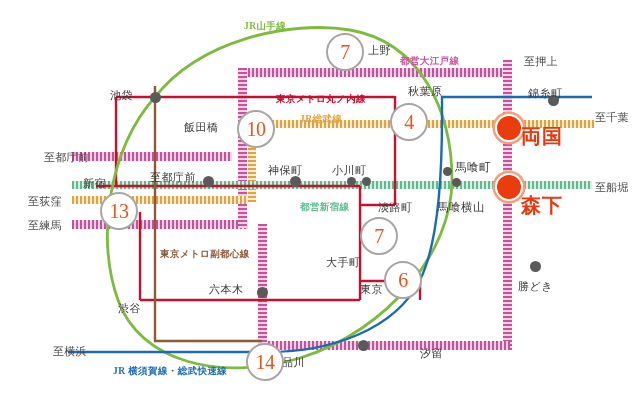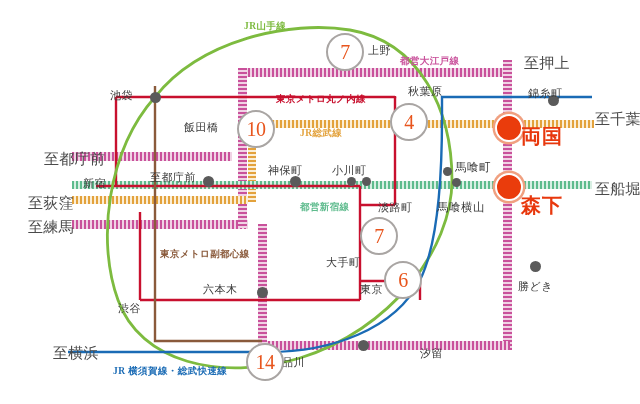--- a/index.html
+++ b/index.html
@@ -23,21 +23,21 @@
     line-height:1;
     font-family:"Liberation Serif","DejaVu Serif",serif;
   }
   .sta{                      
     font-size:11px;
     color:#3a3a3a;
     letter-spacing:.5px;
   }
   .sta-sm{font-size:11.5px;}
   .edge{                     
-    font-size:15px;
+    font-size:11px;
     color:#4a4a4a;
     letter-spacing:.3px;
   }
   .line-lbl{                 
     font-size:9.5px;
     font-weight:bold;
     letter-spacing:.4px;
   }
   .hi-sta{                   
     font-size:20px;
@@ -189,21 +189,21 @@
     </g>
 
     <g fill="none" stroke="#8a5a3b" stroke-width="2.4">
       <path d="M155 86 L155 341 L262 341"></path>
     </g>
   </svg>
 
   <div class="lbl line-lbl c-yamanote" style="left:244px;top:22px;">JR山手線</div>
   <div class="lbl line-lbl c-oedo" style="left:400px;top:57px;">都営大江戸線</div>
   <div class="lbl line-lbl c-marunouchi" style="left:276px;top:95px;">東京メトロ丸ノ内線</div>
-  <div class="lbl line-lbl c-sobu" style="left:300px;top:129px;">JR総武線</div>
+  <div class="lbl line-lbl c-sobu" style="left:300px;top:115px;">JR総武線</div>
   <div class="lbl line-lbl c-shinjuku" style="left:300px;top:203px;">都営新宿線</div>
   <div class="lbl line-lbl c-fukutoshin" style="left:160px;top:250px;">東京メトロ副都心線</div>
   <div class="lbl line-lbl c-yokosuka" style="left:113px;top:367px;">JR 横須賀線・総武快速線</div>
 
   <div class="lbl edge" style="left:28px;top:152px;margin-left:16px;">至都庁前</div>
   <div class="lbl edge" style="left:28px;top:196px;">至荻窪</div>
   <div class="lbl edge" style="left:28px;top:220px;">至練馬</div>
   <div class="lbl edge" style="left:53px;top:346px;">至横浜</div>
   <div class="lbl edge" style="left:524px;top:56px;">至押上</div>
   <div class="lbl edge" style="left:595px;top:112px;">至千葉</div>
@@ -232,28 +232,29 @@
   <div class="lbl sta" style="left:368px;top:45px;">上野</div>
   <div class="lbl sta" style="left:408px;top:86px;">秋葉原</div>
   <div class="lbl sta" style="left:528px;top:88px;">錦糸町</div>
   <div class="lbl sta" style="left:83px;top:178px;">新宿</div>
   <div class="lbl sta" style="left:150px;top:172px;">至都庁前</div>
   <div class="lbl sta" style="left:268px;top:165px;">神保町</div>
   <div class="lbl sta" style="left:332px;top:165px;">小川町</div>
   <div class="lbl sta" style="left:378px;top:202px;">淡路町</div>
   <div class="lbl sta sta-sm" style="left:455px;top:162px;">馬喰町</div>
   <div class="lbl sta sta-sm" style="left:437px;top:202px;">馬喰横山</div>
-  <div class="lbl sta" style="left:203px;top:284px;">六本木</div>
+  <div class="lbl sta" style="left:209px;top:284px;">六本木</div>
   <div class="lbl sta" style="left:326px;top:257px;">大手町</div>
   <div class="lbl sta" style="left:360px;top:284px;">東京</div>
   <div class="lbl sta" style="left:118px;top:303px;">渋谷</div>
   <div class="lbl sta" style="left:282px;top:357px;">品川</div>
   <div class="lbl sta" style="left:420px;top:348px;">汐留</div>
   <div class="lbl sta" style="left:518px;top:281px;">勝どき</div>
 
   <div class="mark" style="left:326px;top:33px;">7</div>
   <div class="mark" style="left:390px;top:103px;">4</div>
   <div class="mark" style="left:237px;top:110px;">10</div>
+  <div class="mark" style="left:100px;top:192px;">13</div>
   <div class="mark" style="left:360px;top:217px;">7</div>
   <div class="mark" style="left:384px;top:261px;">6</div>
   <div class="mark" style="left:246px;top:343px;">14</div>
 
 </div>
 
 </body></html>

